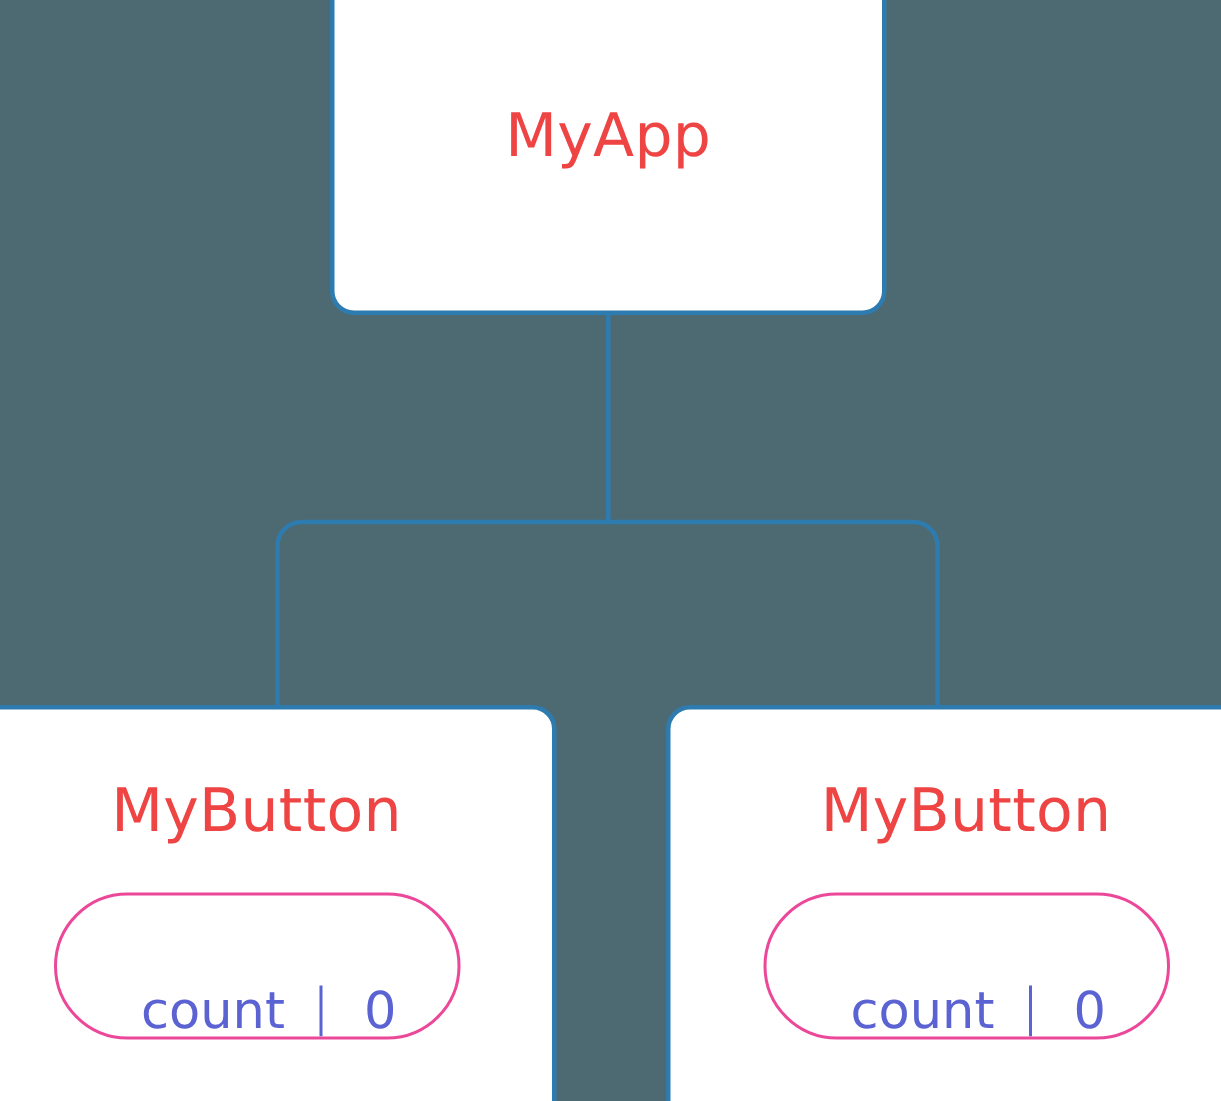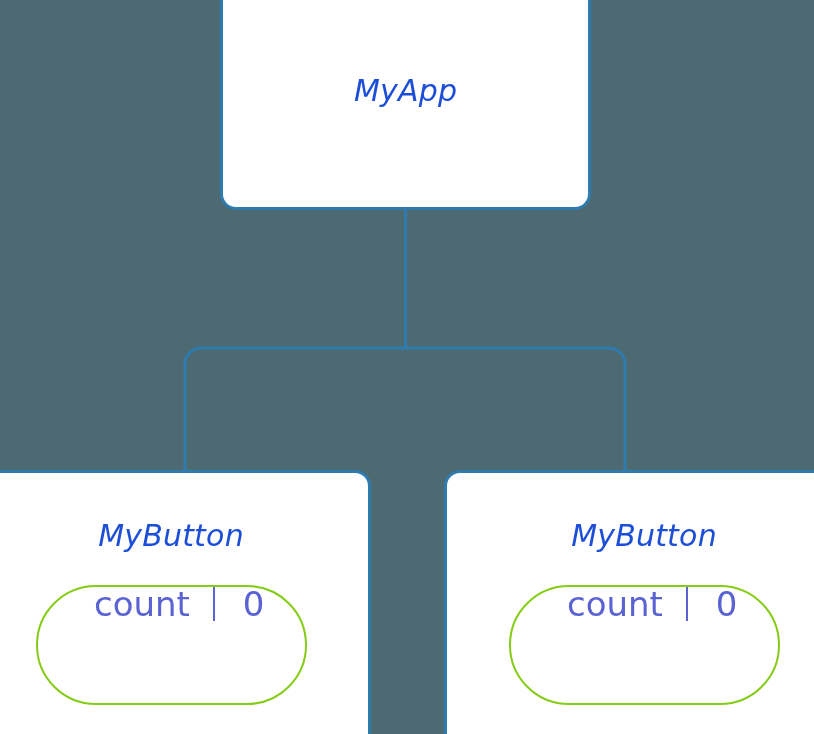--- a/index.html
+++ b/index.html
@@ -62,36 +62,35 @@
   .node--leaf {
     top: 470px;
     width: 400px;
     height: 290px;
     justify-content: flex-start;
   }
   .node--leaf.leaf-left  { left: -29px; }
   .node--leaf.leaf-right { left: 444px; }
 
   .node-title {
-    color: #1d4ed8;
-    font-size: 30px;
+    color: #ef4444;
+    font-size: 40px;
     line-height: 1;
     letter-spacing: 0.2px;
     white-space: nowrap;
     margin-top: 48px;
-    font-style: italic;
   }
 
   
   .state-pill {
     margin-top: 34px;
     display: flex;
-    align-items: flex-start;
-    height: 120px;
-    border: 2px solid #84cc16;
+    align-items: flex-end;
+    height: 98px;
+    border: 2px solid #ec4899;
     border-radius: 999px;
     box-sizing: border-box;
     background: transparent;
     overflow: hidden;
   }
 
   .state-key,
   .state-value {
     display: flex;
     align-items: center;

